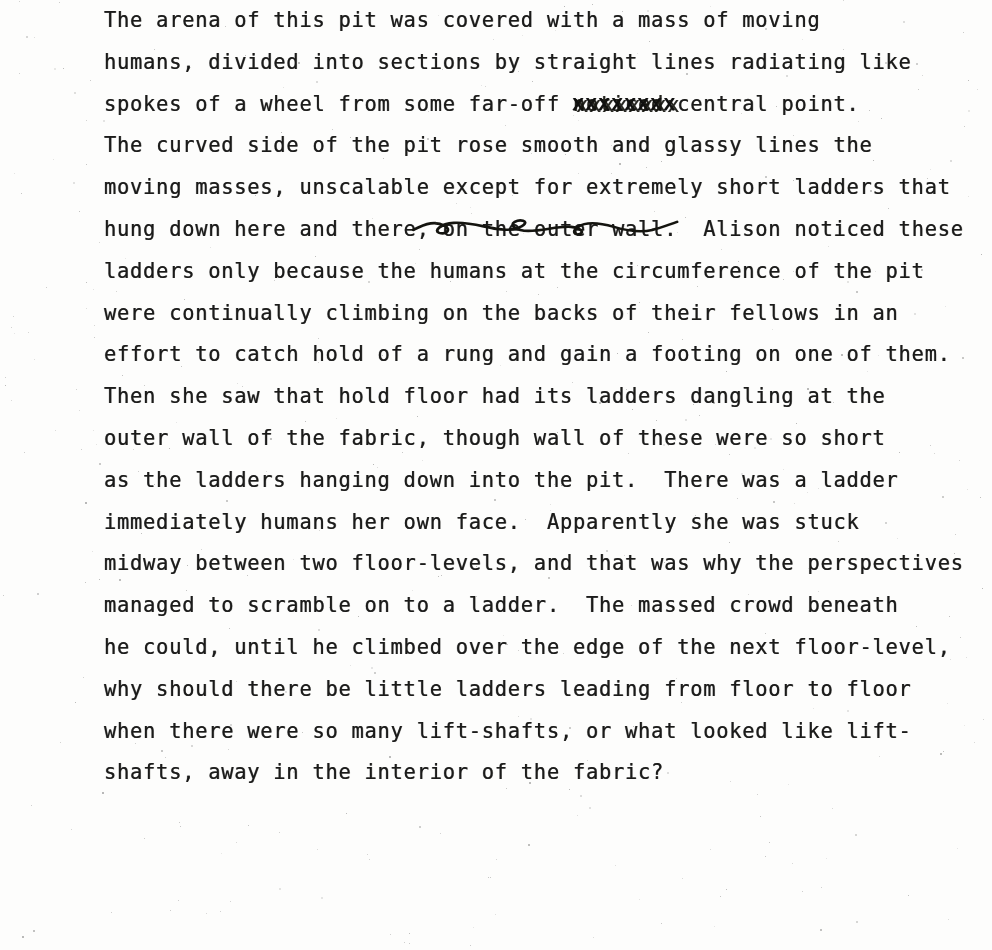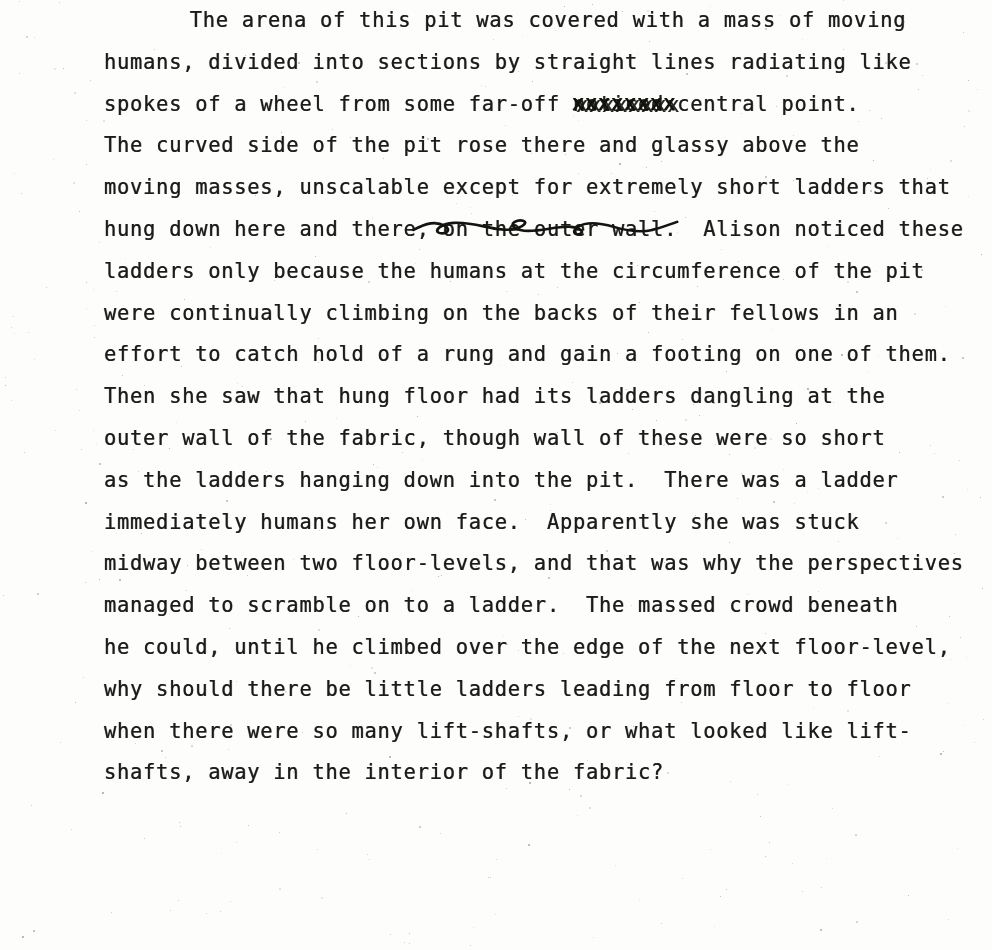--- a/index.html
+++ b/index.html
@@ -49,21 +49,21 @@
     white-space: pre;
     height: 41.8px;
     line-height: 41.8px;
     margin: 0;
     padding-left: 104px;
     text-shadow:
        0.45px 0 0 rgba(28,28,26,0.42),
       -0.45px 0 0 rgba(28,28,26,0.26),
        0 0.4px 0 rgba(28,28,26,0.30);
   }
-  .text-line.first { padding-left: 104px; text-align: center; }
+  .text-line.first { padding-left: 104px; }
 
   
   .faint {
     color: #8d8d8a;
     text-shadow: none;
   }
 
   
   .struck-xxx {
     position: relative;
@@ -122,35 +122,35 @@
 <div id="page">
 
   <div id="typescript-body">
 
     <div class="text-line first"><span>The arena of this pit was covered with a mass of moving</span></div>
 
     <div class="text-line"><span>humans, divided into sections by straight lines radiating like</span></div>
 
     <div class="text-line"><span>spokes of a wheel from some far-off </span><span class="struck-xxx"><span class="under">noticed</span><span class="over">xxxxxxxx</span><span class="over2">xxxxxxxx</span></span><span> central point.</span></div>
 
-    <div class="text-line"><span>The curved side of the pit rose there and glassy above the</span></div>
+    <div class="text-line"><span>The curved side of the pit rose smooth and glassy lines the</span></div>
 
     <div class="text-line"><span>moving masses, unscalable except for extremely short ladders that</span></div>
 
     <div class="text-line"><span>hung down here and there</span><span class="pen-struck"><span>, on the outer wall.</span><span class="pen-line"><svg viewBox="0 0 240 26" preserveAspectRatio="none" aria-hidden="true">
               <path d="M2,16 C14,9 22,7 30,12 C36,16 31,21 25,19 C20,17 26,10 38,9 C52,8 64,13 76,15 C86,17 96,15 100,11 C104,7 97,5 92,8 C87,11 93,17 104,17 C118,17 130,12 142,13 C150,14 154,18 150,20 C146,22 142,18 148,13 C156,7 168,9 180,13 C192,17 204,19 214,16 C222,14 228,11 236,8" fill="none" stroke="#14140f" stroke-width="2.6" stroke-linecap="round" stroke-linejoin="round"></path>
             </svg></span></span><span>  Alison noticed these</span></div>
 
     <div class="text-line"><span>ladders only because the humans at the circumference of the pit</span></div>
 
     <div class="text-line"><span>were continually climbing on the backs of their fellows in an</span></div>
 
     <div class="text-line"><span>effort to catch hold of a rung and gain a footing on one of them.</span></div>
 
-    <div class="text-line"><span>Then she saw that hung floor had its ladders dangling at the</span></div>
+    <div class="text-line"><span>Then she saw that hold floor had its ladders dangling at the</span></div>
 
     <div class="text-line"><span>outer wall of the fabric, though wall of these were so short</span></div>
 
     <div class="text-line"><span>as the ladders hanging down into the pit.  There was a ladder</span></div>
 
     <div class="text-line"><span>immediately humans her own face.  Apparently she was stuck</span></div>
 
     <div class="text-line"><span>midway between two floor-levels, and that was why the perspectives</span></div>
 
 

